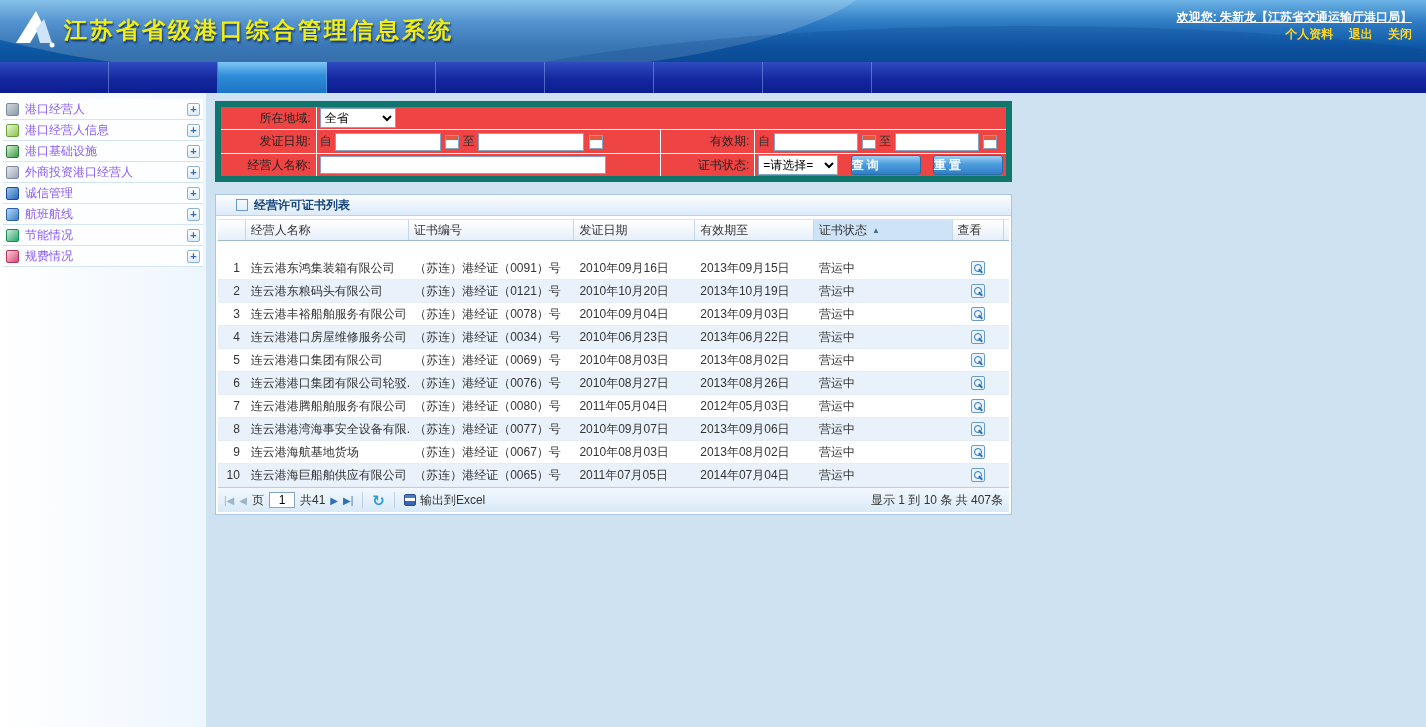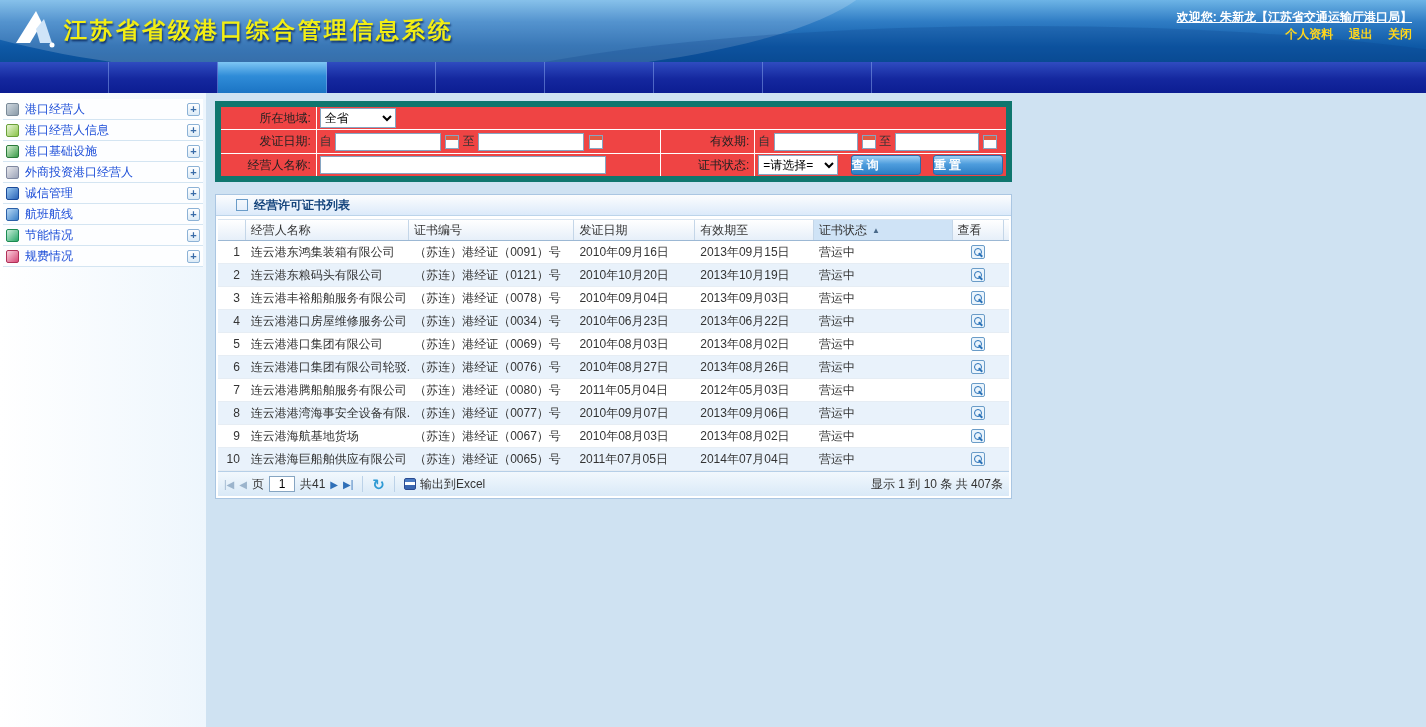--- a/index.html
+++ b/index.html
@@ -59,21 +59,21 @@
   }
   .side-icon { width:13px; height:13px; border-radius:2px; margin-right:6px; flex:none; }
   [data-icon="monitor-icon"]  { background:linear-gradient(135deg,#cfd8e0,#8a9aa8); border:1px solid #7a8a98; }
   [data-icon="document-icon"] { background:linear-gradient(135deg,#eaf6d8,#8cc44a); border:1px solid #6aa038; }
   [data-icon="chart-icon"]    { background:linear-gradient(135deg,#d8f0d0,#3a9a4a); border:1px solid #2a7a3a; }
   [data-icon="user-icon"]     { background:linear-gradient(135deg,#e8e8ec,#9aa2b8); border:1px solid #8088a0; }
   [data-icon="shield-icon"]   { background:linear-gradient(135deg,#9ac8f0,#2a64b8); border:1px solid #1a4a9a; }
   [data-icon="route-icon"]    { background:linear-gradient(135deg,#b8d8f4,#3a80c8); border:1px solid #2a60a8; }
   [data-icon="globe-icon"]    { background:linear-gradient(135deg,#c8ecd8,#2aa86a); border:1px solid #1a8a52; }
   [data-icon="fee-icon"]      { background:linear-gradient(135deg,#f8d0dc,#d84a78); border:1px solid #b03058; }
-  .side-label { color:#1d4ed8;font-family:Liberation Serif, serif; }
+  .side-label { color:#8b5cf6;font-family:Liberation Serif, serif; }
   .side-expand {
     margin-left:auto; width:13px; height:13px; line-height:11px; text-align:center;
     font-weight:bold; color:#3a6ca8; font-size:11px; border-radius:2px;
     background:linear-gradient(#ffffff,#dcebf7); border:1px solid #8cb2d6; cursor:pointer;
   }
 
   .main { flex:1; padding:8px 0 0 9px; }
 
   
   table.filter-panel {
@@ -111,21 +111,21 @@
     height:21px; display:flex; align-items:center; padding:0 20px;
     background:linear-gradient(180deg,#fcfdfe,#dceafa); border-bottom:1px solid #bcd4ea;
   }
   .grid-title-icon {
     width:12px; height:12px; margin-right:6px; border:1px solid #6a9cc8;
     background:linear-gradient(180deg,#5a9ad0 0 4px,#ffffff 4px),
   }
   .grid-title-label { font-weight:bold; color:#14447c; }
 
   .grid-head {
-    display:flex; height:22px; margin:3px 2px 0 2px;
+    display:flex; height:22px; margin:3px 2px 16px 2px;
     background:linear-gradient(180deg,#ffffff,#e6eff9);
     border-bottom:1px solid #9cb8d4; border-top:1px solid #d8e4f0;
   }
   .hc {
     line-height:21px; padding-left:5px; border-right:1px solid #c4d6e8; color:#333;
     white-space:nowrap; overflow:hidden;
   }
   .hc.sorted { background:#cfe3f6; display:flex; align-items:center; }
   .sort-arrow { font-size:8px; color:#4a6a8a; margin-left:5px; }
 

